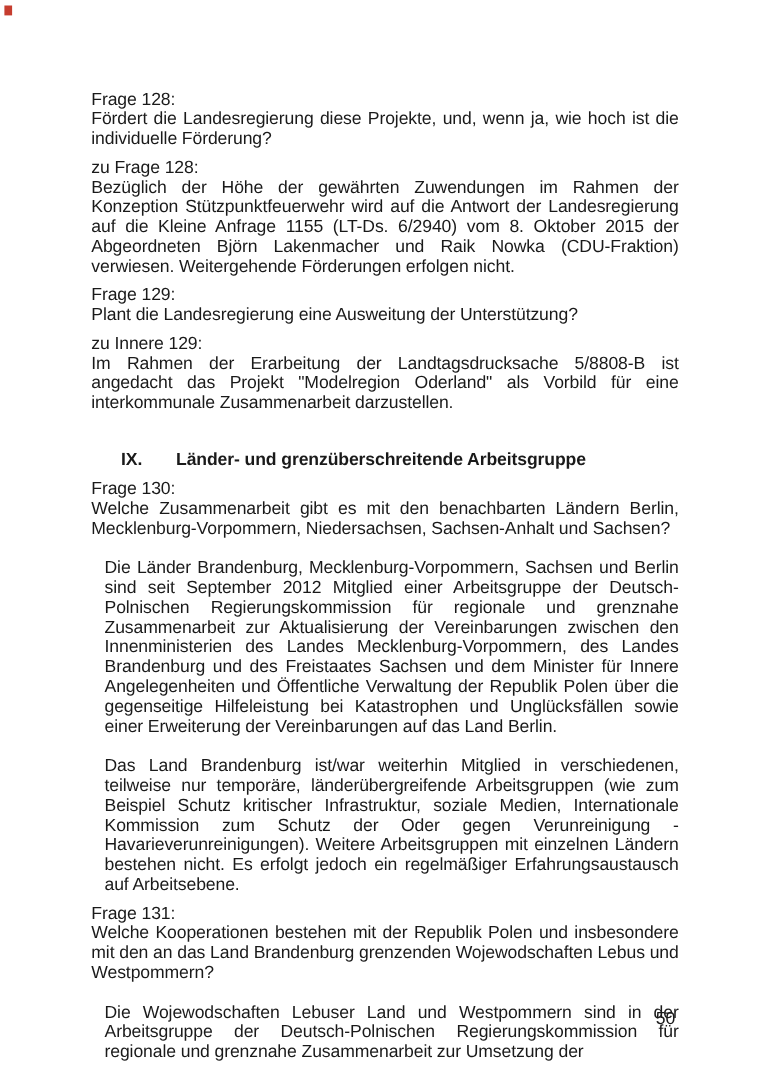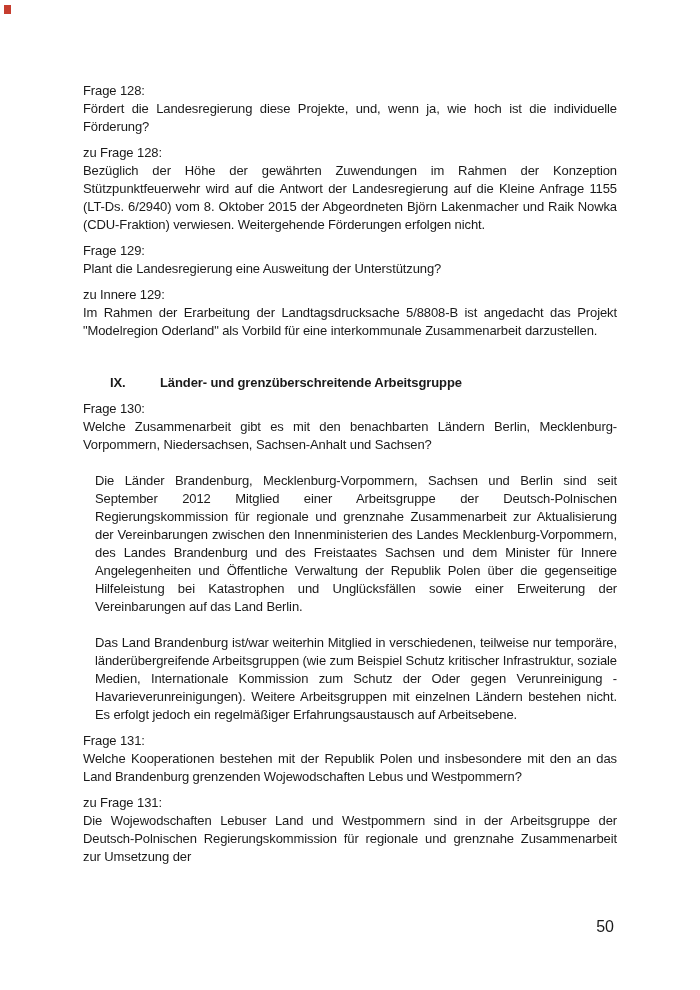--- a/index.html
+++ b/index.html
@@ -19,21 +19,21 @@
     position: absolute;
     left: 4px; top: 5px;
     width: 7px; height: 9px;
     background: #c63d2f;
   }
   .doc-body {
     position: absolute;
     left: 83px; right: 83px; top: 82px;
   }
   .block {
-    font-size: 13px;
+    font-size: 16px;
     line-height: 18px;
     letter-spacing: -0.1px;
   }
   .block:first-child { margin-top: 0; }
   .para { text-align: justify; }
   .label { margin-top: 8px; }
   .para + .para { margin-top: 18px; margin-left: 12px; }
   .heading {
     display: flex;
     font-weight: bold;
@@ -64,17 +64,16 @@
       <div class="block heading">
         <span class="heading-num">IX.</span>
         <span class="heading-text">Länder- und grenzüberschreitende Arbeitsgruppe</span>
       </div>
       <div class="block label">Frage 130:</div>
       <div class="block para">Welche Zusammenarbeit gibt es mit den benachbarten Ländern Berlin, Mecklenburg-Vorpommern, Niedersachsen, Sachsen-Anhalt und Sachsen?</div>
       <div class="block para">Die Länder Brandenburg, Mecklenburg-Vorpommern, Sachsen und Berlin sind seit September 2012 Mitglied einer Arbeitsgruppe der Deutsch-Polnischen Regierungskommission für regionale und grenznahe Zusammenarbeit zur Aktualisierung der Vereinbarungen zwischen den Innenministerien des Landes Mecklenburg-Vorpommern, des Landes Brandenburg und des Freistaates Sachsen und dem Minister für Innere Angelegenheiten und Öffentliche Verwaltung der Republik Polen über die gegenseitige Hilfeleistung bei Katastrophen und Unglücksfällen sowie einer Erweiterung der Vereinbarungen auf das Land Berlin.</div>
       <div class="block para">Das Land Brandenburg ist/war weiterhin Mitglied in verschiedenen, teilweise nur temporäre, länderübergreifende Arbeitsgruppen (wie zum Beispiel Schutz kritischer Infrastruktur, soziale Medien, Internationale Kommission zum Schutz der Oder gegen Verunreinigung - Havarieverunreinigungen). Weitere Arbeitsgruppen mit einzelnen Ländern bestehen nicht. Es erfolgt jedoch ein regelmäßiger Erfahrungsaustausch auf Arbeitsebene.</div>
       <div class="block label">Frage 131:</div>
       <div class="block para">Welche Kooperationen bestehen mit der Republik Polen und insbesondere mit den an das Land Brandenburg grenzenden Wojewodschaften Lebus und Westpommern?</div>
-      <div class="block label">zu Frage 131:</div>
       <div class="block para">Die Wojewodschaften Lebuser Land und Westpommern sind in der Arbeitsgruppe der Deutsch-Polnischen Regierungskommission für regionale und grenznahe Zusammenarbeit zur Umsetzung der</div>
     </div>
   <div class="page-number">50</div>
 </div>
 
 </body></html>

